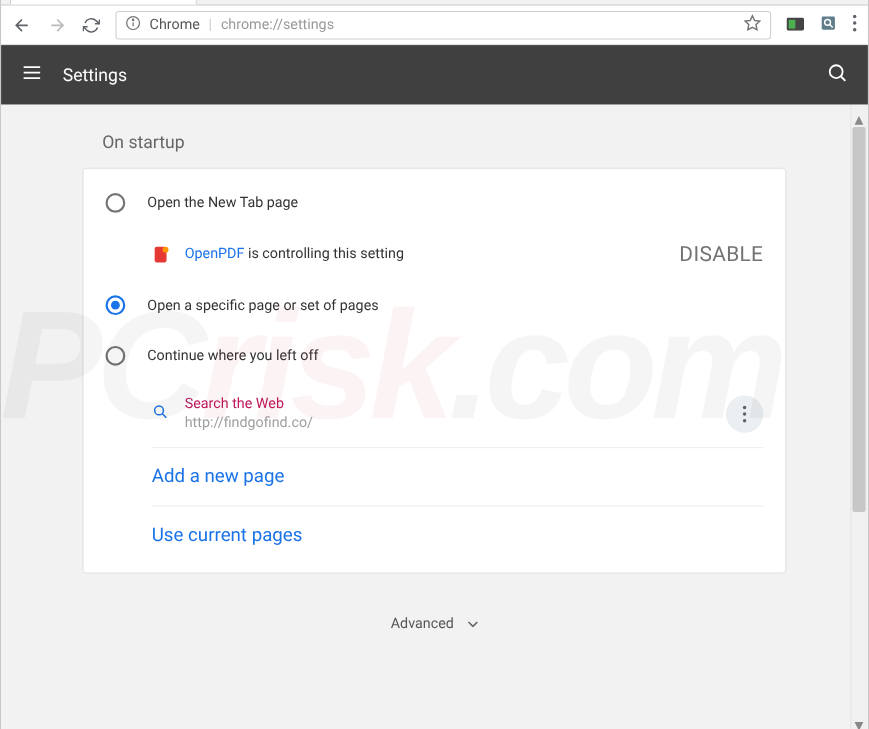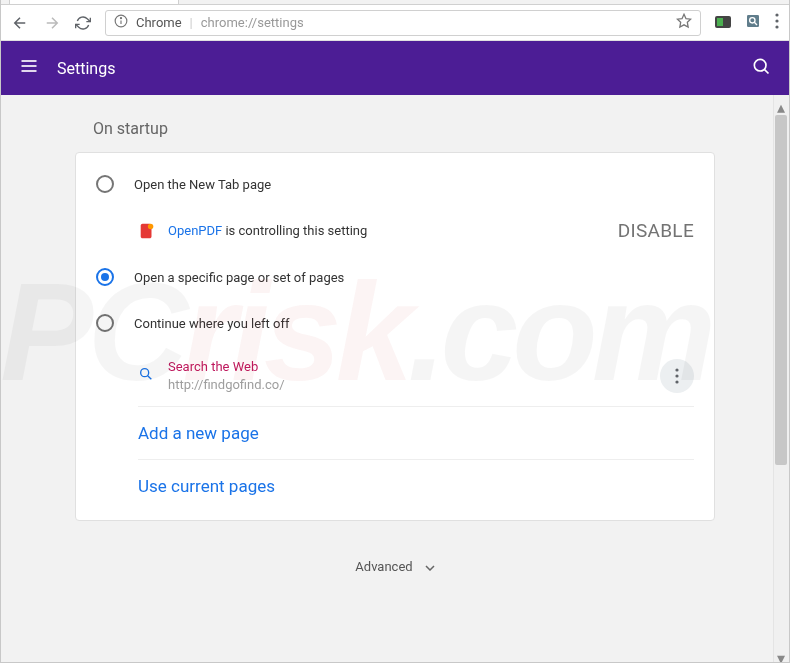--- a/index.html
+++ b/index.html
@@ -75,21 +75,21 @@
   padding: 0 8px;
   gap: 8px;
   font-size: 13px;
   color: #555;
 }
 .omnibox .secure-label { color:#555; }
 .omnibox .url-muted { color:#999; }
 .addrbar .right-icons { display:flex; gap:14px; align-items:center; }
 
 .appbar {
-  background: #4c1d95;
+  background: #404040;
   height: 54px;
   display: flex;
   align-items: center;
   padding: 0 18px;
   color: #fff;
 }
 .appbar .hamburger { margin-right: 18px; }
 .appbar .title { font-size: 16px; font-weight: 400; }
 .appbar .search-right { margin-left: auto; }
 

